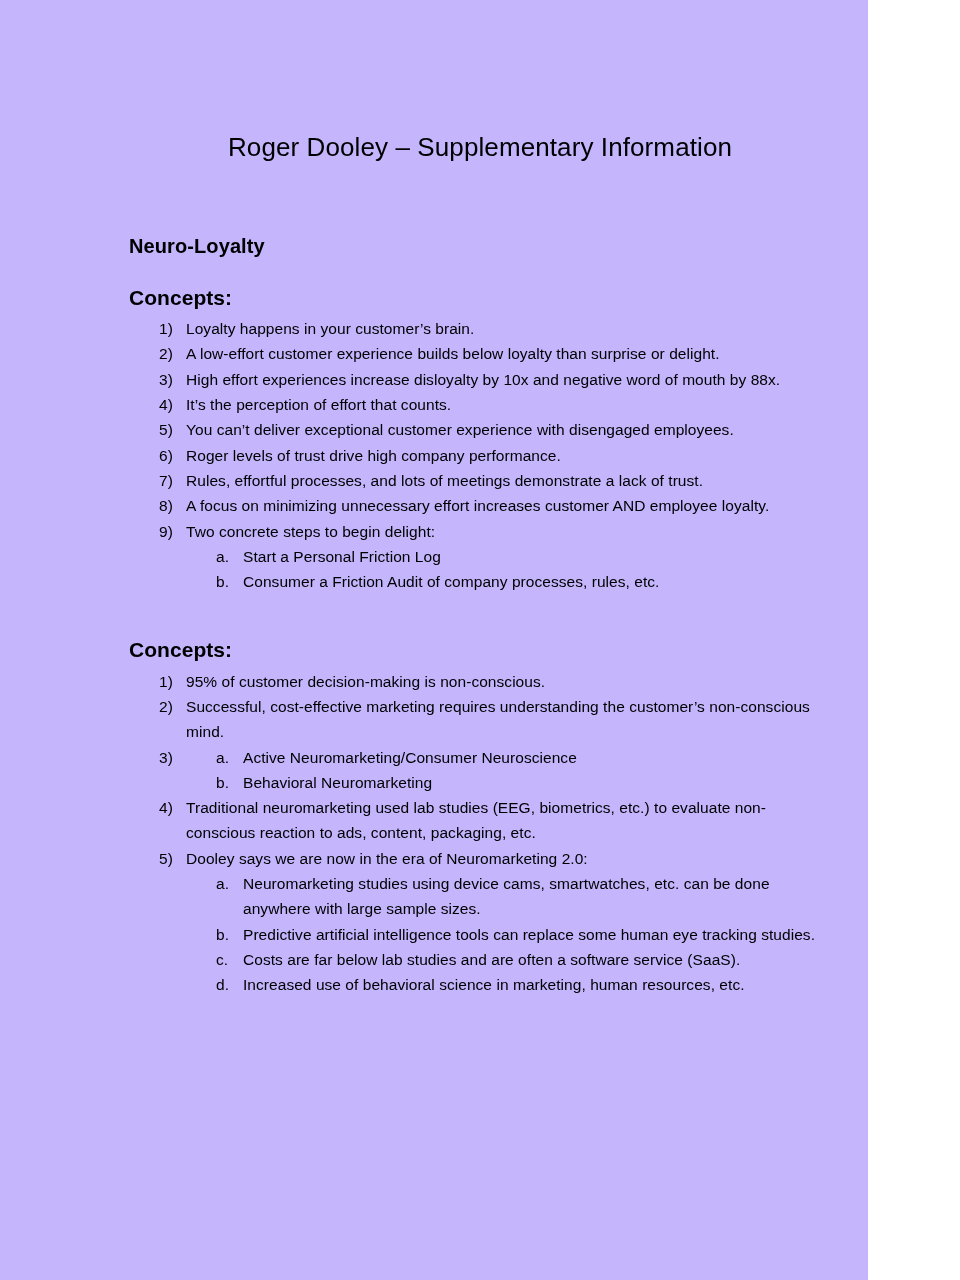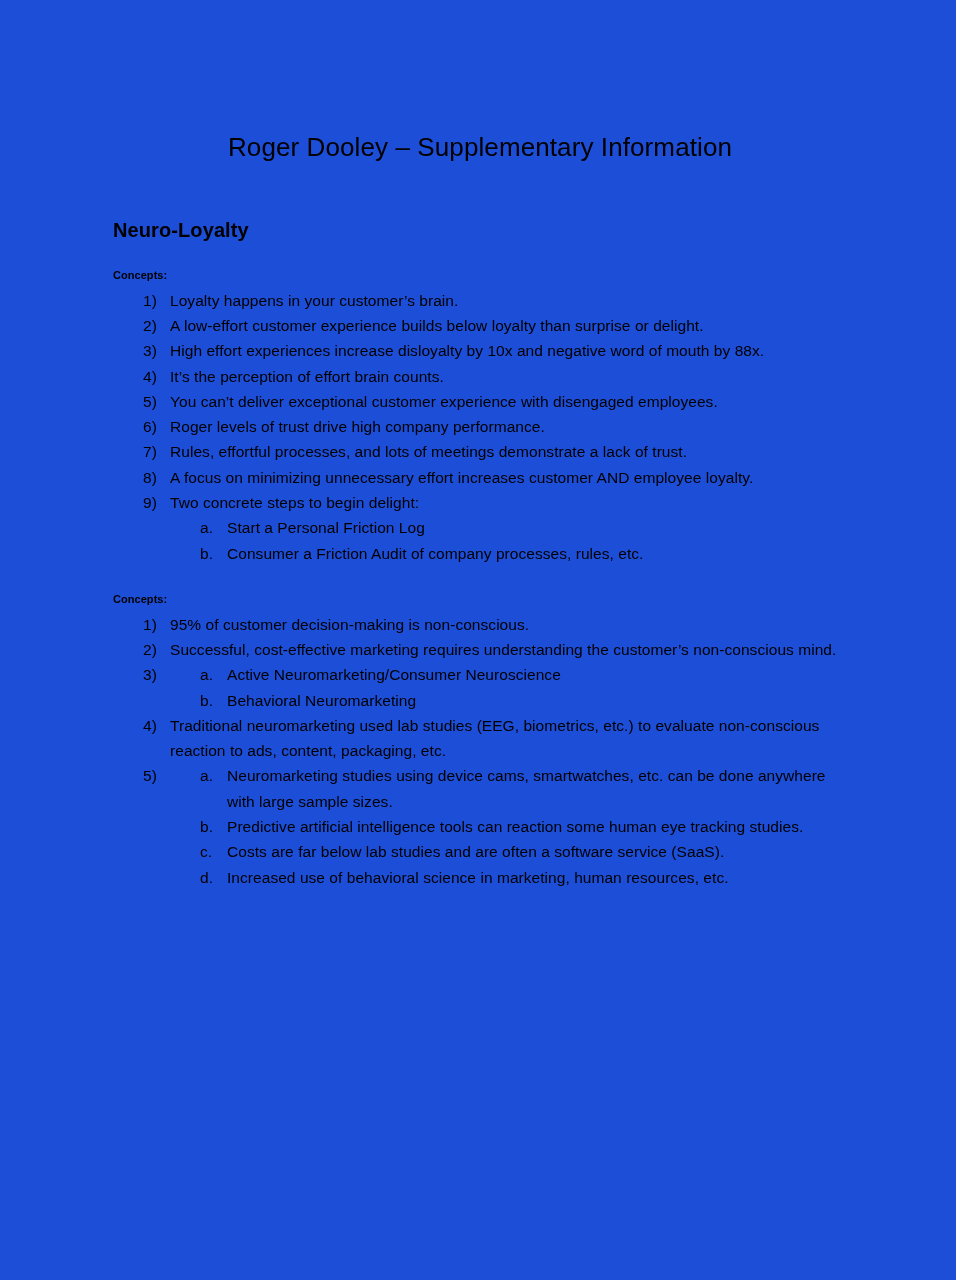--- a/index.html
+++ b/index.html
@@ -9,23 +9,23 @@
   }
 
   body {
     font-family: "Liberation Sans", sans-serif;
     color: #000000;
     -webkit-font-smoothing: antialiased;
   }
 
   .page {
     position: relative;
-    width: 956px;
+    width: 868px;
     height: 1280px;
-    background: #1d4ed8;
+    background: #c4b5fd;
     box-sizing: border-box;
     overflow: hidden;
   }
 
   .doc-body {
     position: absolute;
     left: 113px;
     top: 0;
     width: 734px;
   }
@@ -36,34 +36,34 @@
     font-size: 26px;
     font-weight: 400;
     line-height: 1.15;
     margin: 0;
     padding-top: 133px;
     letter-spacing: 0.1px;
   }
 
   
   .section {
-    margin: 0;
+    margin: 16px;
   }
   .section-heading {
     font-size: 20px;
     font-weight: 700;
     line-height: 1.2;
     margin: 0;
     letter-spacing: 0.1px;
   }
   .section-1 .section-heading { padding-top: 55px; }
   .section-2 .section-heading { padding-top: 36px; }
 
   .concepts-label {
-    font-size: 11px;
+    font-size: 21px;
     font-weight: 700;
     line-height: 1.25;
     margin: 0;
     padding-top: 27px;
     letter-spacing: 0.05px;
   }
 
   
   ol.level1 {
     list-style: none;
@@ -142,21 +142,21 @@
         <li class="item">
           <span class="marker">2)</span>
           <span class="item-text">A low-effort customer experience builds below loyalty than surprise or delight.</span>
         </li>
         <li class="item">
           <span class="marker">3)</span>
           <span class="item-text">High effort experiences increase disloyalty by 10x and negative word of mouth by 88x.</span>
         </li>
         <li class="item">
           <span class="marker">4)</span>
-          <span class="item-text">It’s the perception of effort brain counts.</span>
+          <span class="item-text">It’s the perception of effort that counts.</span>
         </li>
         <li class="item">
           <span class="marker">5)</span>
           <span class="item-text">You can’t deliver exceptional customer experience with disengaged employees.</span>
         </li>
         <li class="item">
           <span class="marker">6)</span>
           <span class="item-text">Roger levels of trust drive high company performance.</span>
         </li>
         <li class="item">
@@ -209,28 +209,29 @@
               <span class="subitem-text">Behavioral Neuromarketing</span>
             </li>
           </ol>
         </li>
         <li class="item">
           <span class="marker">4)</span>
           <span class="item-text">Traditional neuromarketing used lab studies (EEG, biometrics, etc.) to evaluate non-conscious reaction to ads, content, packaging, etc.</span>
         </li>
         <li class="item">
           <span class="marker">5)</span>
+          <span class="item-text">Dooley says we are now in the era of Neuromarketing 2.0:</span>
           <ol class="level2">
             <li class="subitem">
               <span class="marker">a.</span>
               <span class="subitem-text">Neuromarketing studies using device cams, smartwatches, etc. can be done anywhere with large sample sizes.</span>
             </li>
             <li class="subitem">
               <span class="marker">b.</span>
-              <span class="subitem-text">Predictive artificial intelligence tools can reaction some human eye tracking studies.</span>
+              <span class="subitem-text">Predictive artificial intelligence tools can replace some human eye tracking studies.</span>
             </li>
             <li class="subitem">
               <span class="marker">c.</span>
               <span class="subitem-text">Costs are far below lab studies and are often a software service (SaaS).</span>
             </li>
             <li class="subitem">
               <span class="marker">d.</span>
               <span class="subitem-text">Increased use of behavioral science in marketing, human resources, etc.</span>
             </li>
           </ol>

